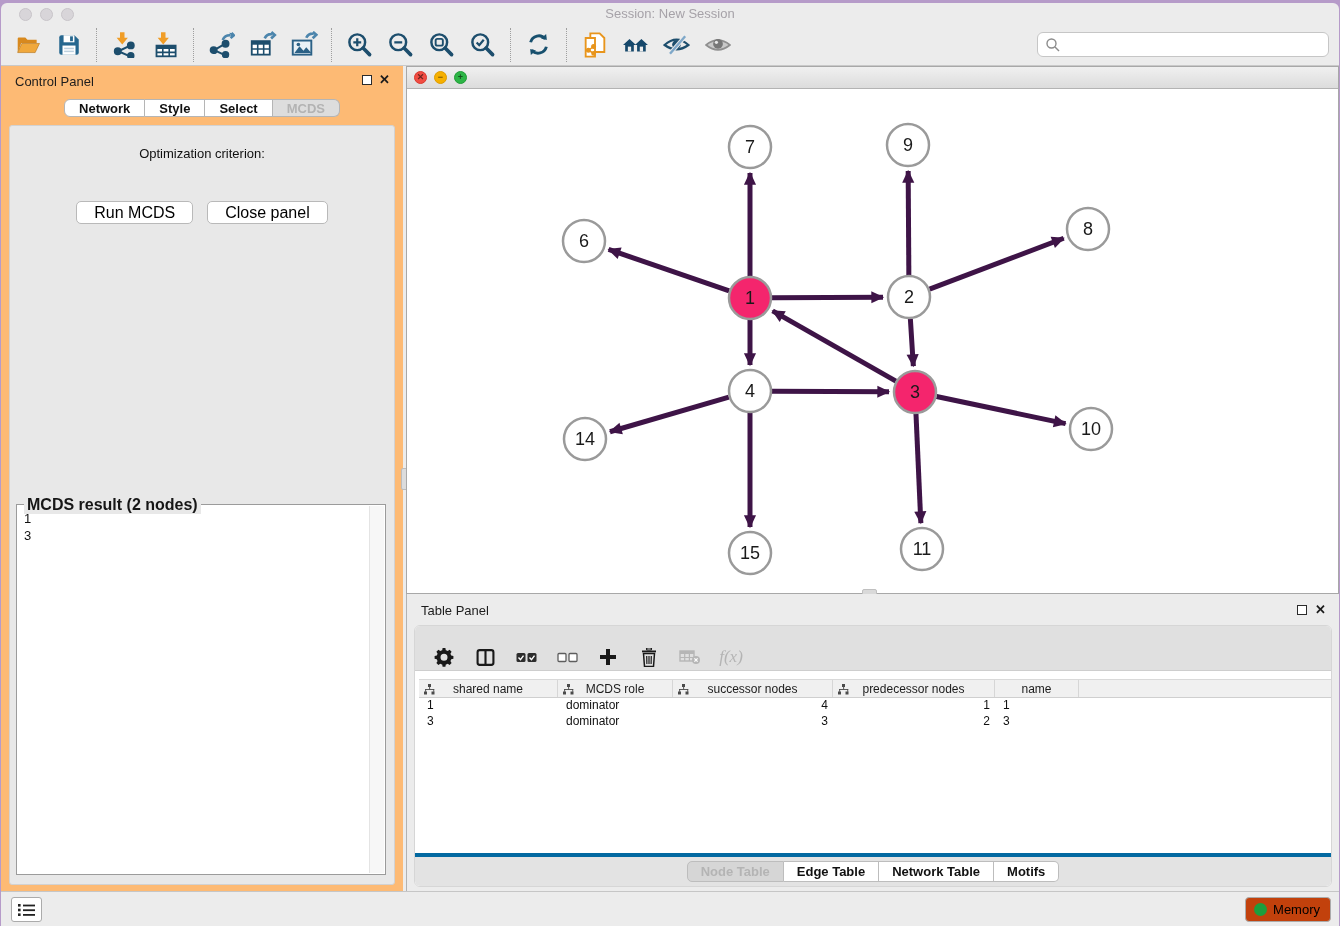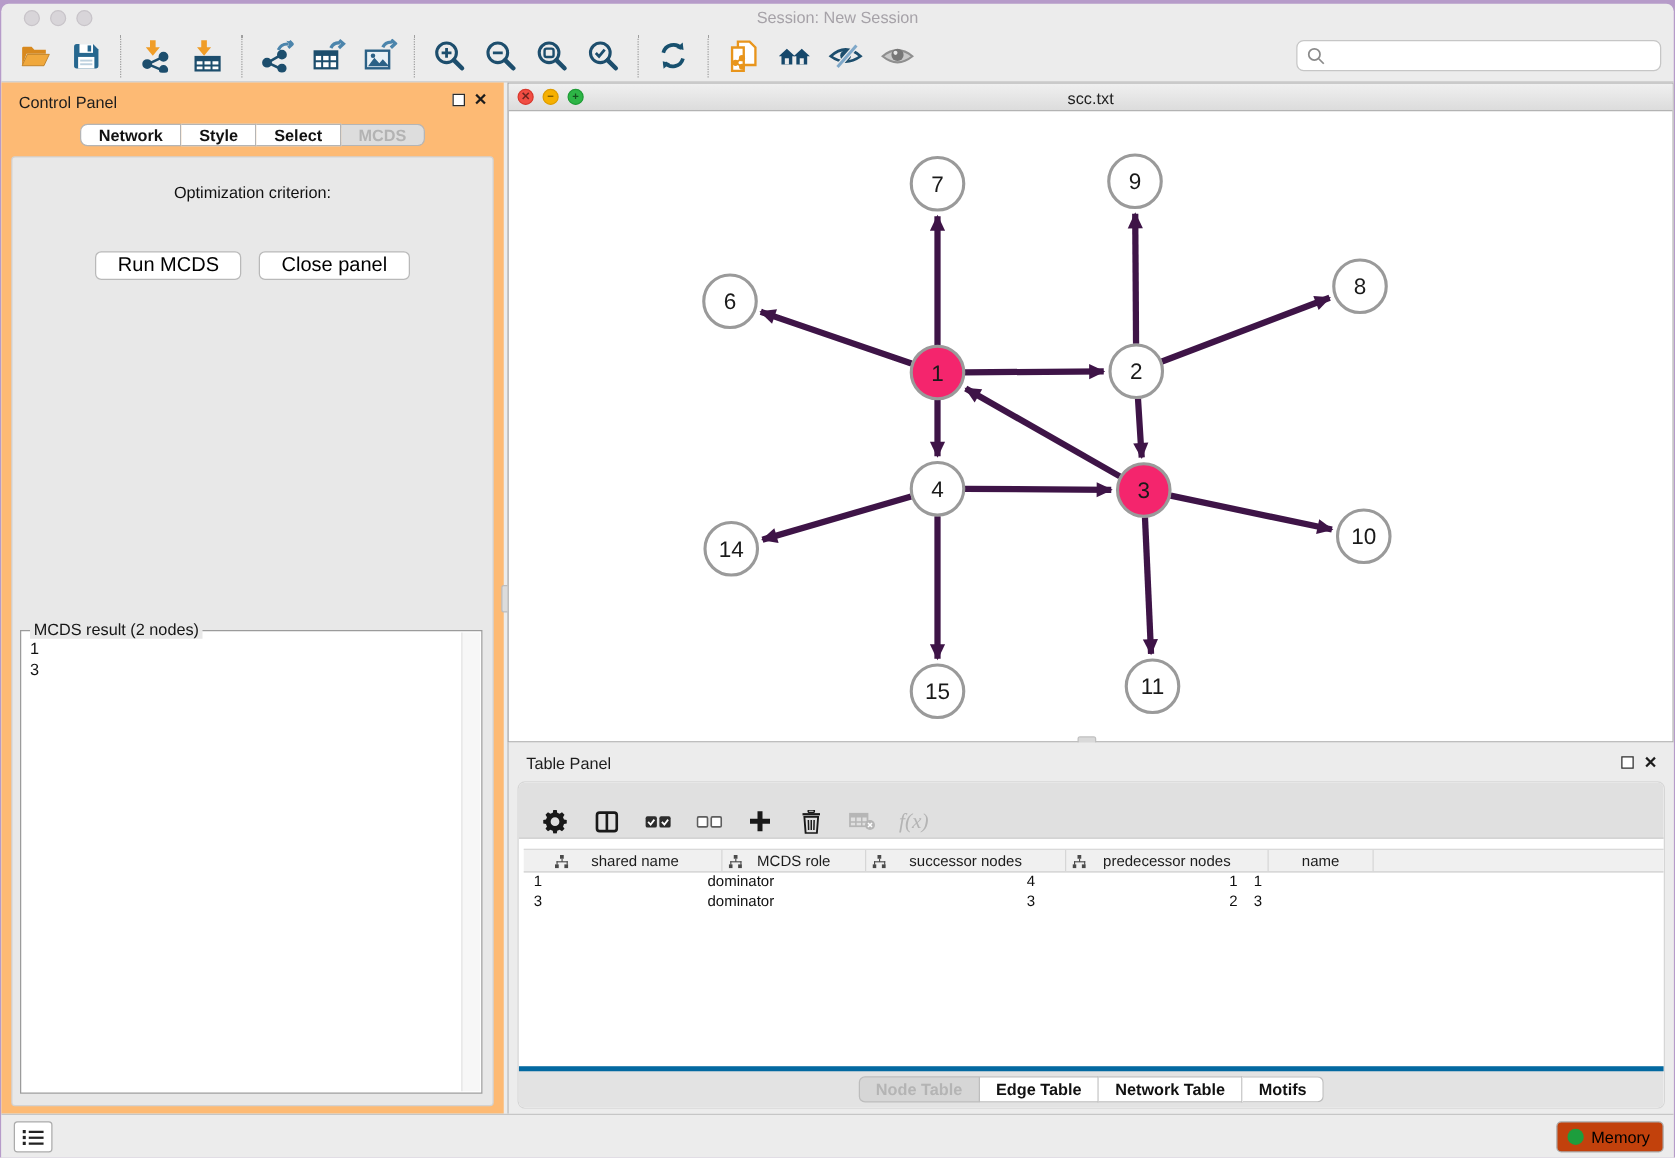--- a/index.html
+++ b/index.html
@@ -35,21 +35,21 @@
   .opt-label { position:absolute; top:20px; left:0; right:0; text-align:center; font-size:13px; color:#101010; }
   .dropdown { position:absolute; left:36px; top:42px; width:309px; height:23px; background:#fff; border:1px solid #b9b9b9; border-radius:5px; display:flex; align-items:center; padding:0 4px 0 9px; font-size:13px; }
   .dropdown .dd-text { flex:1; }
   .stepper { display:flex; flex-direction:column; align-items:center; gap:2px; padding-right:2px; }
   .stepper i { width:0; height:0; border-left:4px solid transparent; border-right:4px solid transparent; display:block; }
   .stepper .up { border-bottom:5px solid #555; }
   .stepper .dn { border-top:5px solid #555; }
   .cp-buttons { position:absolute; top:75px; left:0; right:0; display:flex; justify-content:center; gap:14px; }
   .cp-btn { height:23px; padding:0 17px; background:#fff; border:1px solid #b9b9b9; border-radius:5px; font-size:16px; font-family:"Liberation Sans",sans-serif; }
   .result-box { position:absolute; left:6px; right:8px; top:378px; bottom:9px; border:1px solid #9b9b9b; background:#fff; }
-  .result-legend { position:absolute; top:-9px; left:7px; background:#e8e8e8; padding:0 3px; font-size:13px; color:#161616; }
+  .result-legend { position:absolute; top:-9px; left:7px; background:#e8e8e8; padding:0 3px; font-size:16px; color:#161616;font-weight:bold; }
   .result-lines { position:absolute; left:7px; top:5px; right:20px; font-size:13px; line-height:17px; color:#111; }
   .result-scroll { position:absolute; top:1px; bottom:1px; right:1px; width:15px; background:#f7f7f7; border-left:1px solid #e4e4e4; }
 
   
   .v-split-line { position:absolute; left:405px; top:63px; bottom:35px; width:1px; background:#b2b2b2; }
   .v-grip { position:absolute; left:400px; top:465px; width:11px; height:22px; background:#dcdcdc; border:1px solid #bcbcbc; border-radius:2px; }
   .h-grip { position:absolute; left:861px; top:586px; width:15px; height:8px; background:#d9d9d9; border:1px solid #c0c0c0; border-radius:2px; }
 
   
   .net-window { position:absolute; left:405px; top:63px; right:0; height:528px; background:#fff; border:1px solid #a8a8a8; }
@@ -297,21 +297,20 @@
   <div class="v-split-line"></div>
   <div class="v-grip"></div>
 
   <div class="net-window">
     <div class="net-titlebar">
       <div class="net-lights">
         <span class="net-light nl-red">✕</span>
         <span class="net-light nl-yellow">−</span>
         <span class="net-light nl-green">+</span>
       </div>
-      <div class="net-title">scc.txt</div>
     </div>
     <div class="net-canvas">
       <svg id="net-svg" width="100%" height="100%" viewBox="0 0 931 504" preserveAspectRatio="xMidYMid meet">
           <defs>
             <marker id="arrow" viewBox="0 0 12 12" refX="10.5" refY="6" markerWidth="14" markerHeight="14" orient="auto" markerUnits="userSpaceOnUse">
               <path d="M0.5,0.8 L11.5,6 L0.5,11.2 z" fill="#3e1447"></path>
             </marker>
           </defs>
           <line x1="343" y1="187" x2="343" y2="84" stroke="#3e1447" stroke-width="5" marker-end="url(#arrow)"></line>
           <line x1="322.1924875913935" y1="201.85525176330984" x2="201.59069648289858" y2="160.44379337063384" stroke="#3e1447" stroke-width="5" marker-end="url(#arrow)"></line>
@@ -435,21 +434,21 @@
               <circle cx="17" cy="11" r="4" fill="#b6b6b6"></circle>
               <path d="M15.4 9.4 l3.2 3.2 M18.6 9.4 l-3.2 3.2" stroke="#fff" stroke-width="1.3"></path>
             </svg>
           </button>
           <button class="tp-tool disabled">
             <span class="fx-label">f(x)</span>
           </button>
         </div>
       <div class="tbl">
         <div class="tbl-header" id="tbl-header">
-            <div class="tbl-hcell" style="width: 139px; margin-left: 20px;">
+            <div class="tbl-hcell" style="width: 139px;">
               <svg class="tree-ic" width="11" height="11" viewBox="0 0 11 11">
                 <g fill="#4a4a4a">
                   <rect x="4" y="0" width="3" height="3"></rect>
                   <rect x="0" y="7.5" width="3" height="3"></rect>
                   <rect x="7.5" y="7.5" width="3" height="3"></rect>
                   <rect x="5.2" y="3" width="0.9" height="2.5"></rect>
                   <rect x="1.2" y="5" width="9" height="0.9"></rect>
                   <rect x="1.2" y="5" width="0.9" height="2.8"></rect>
                   <rect x="9.3" y="5" width="0.9" height="2.8"></rect>
                 </g>

